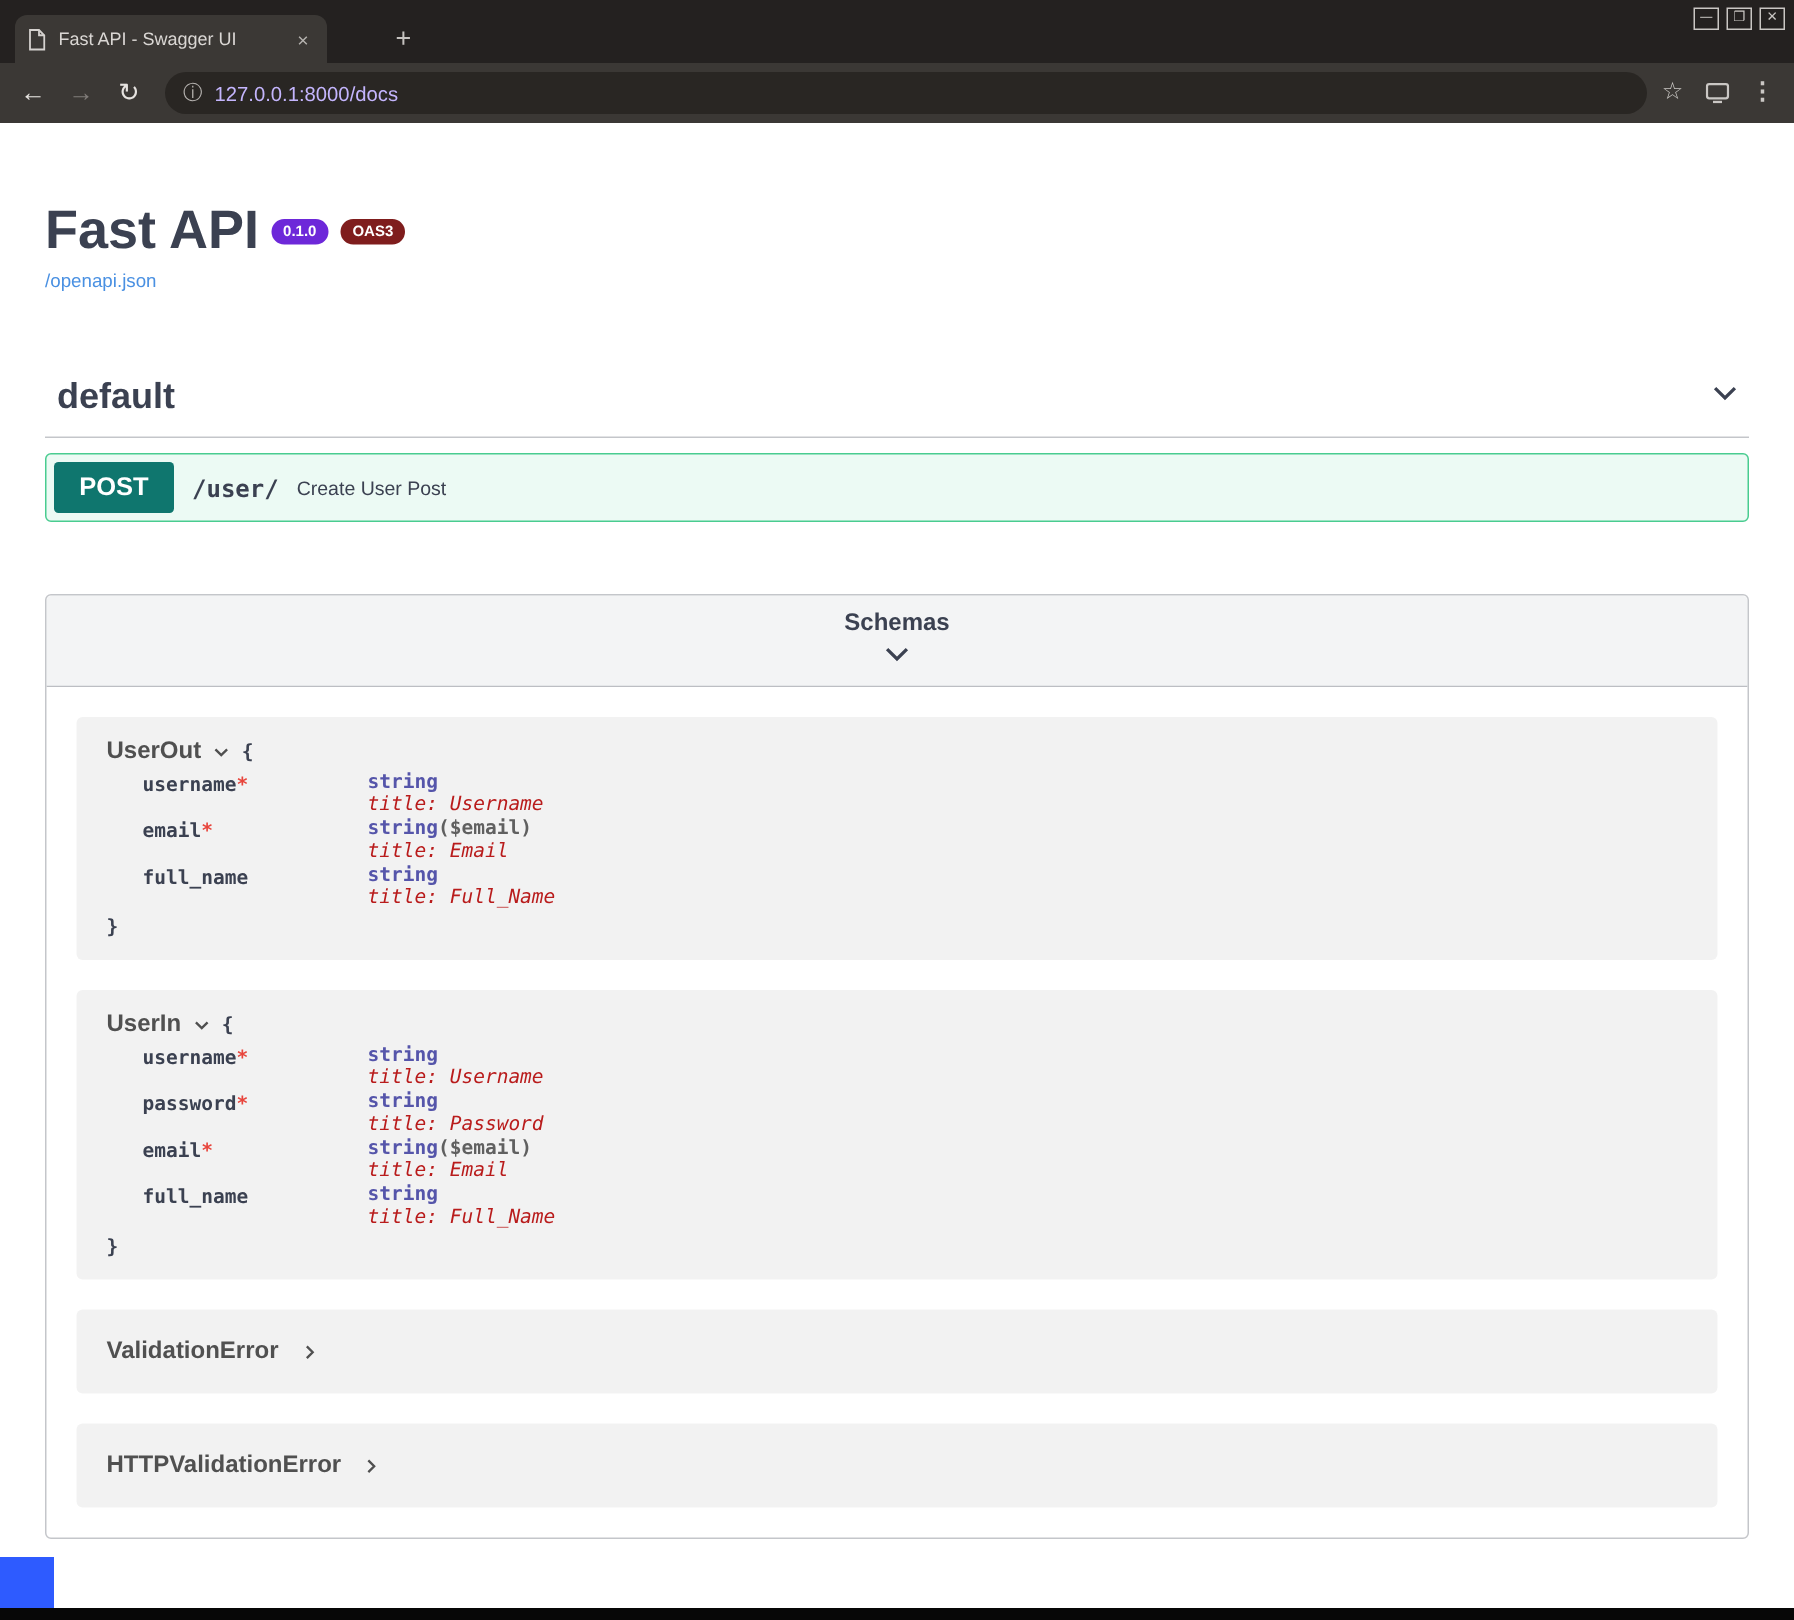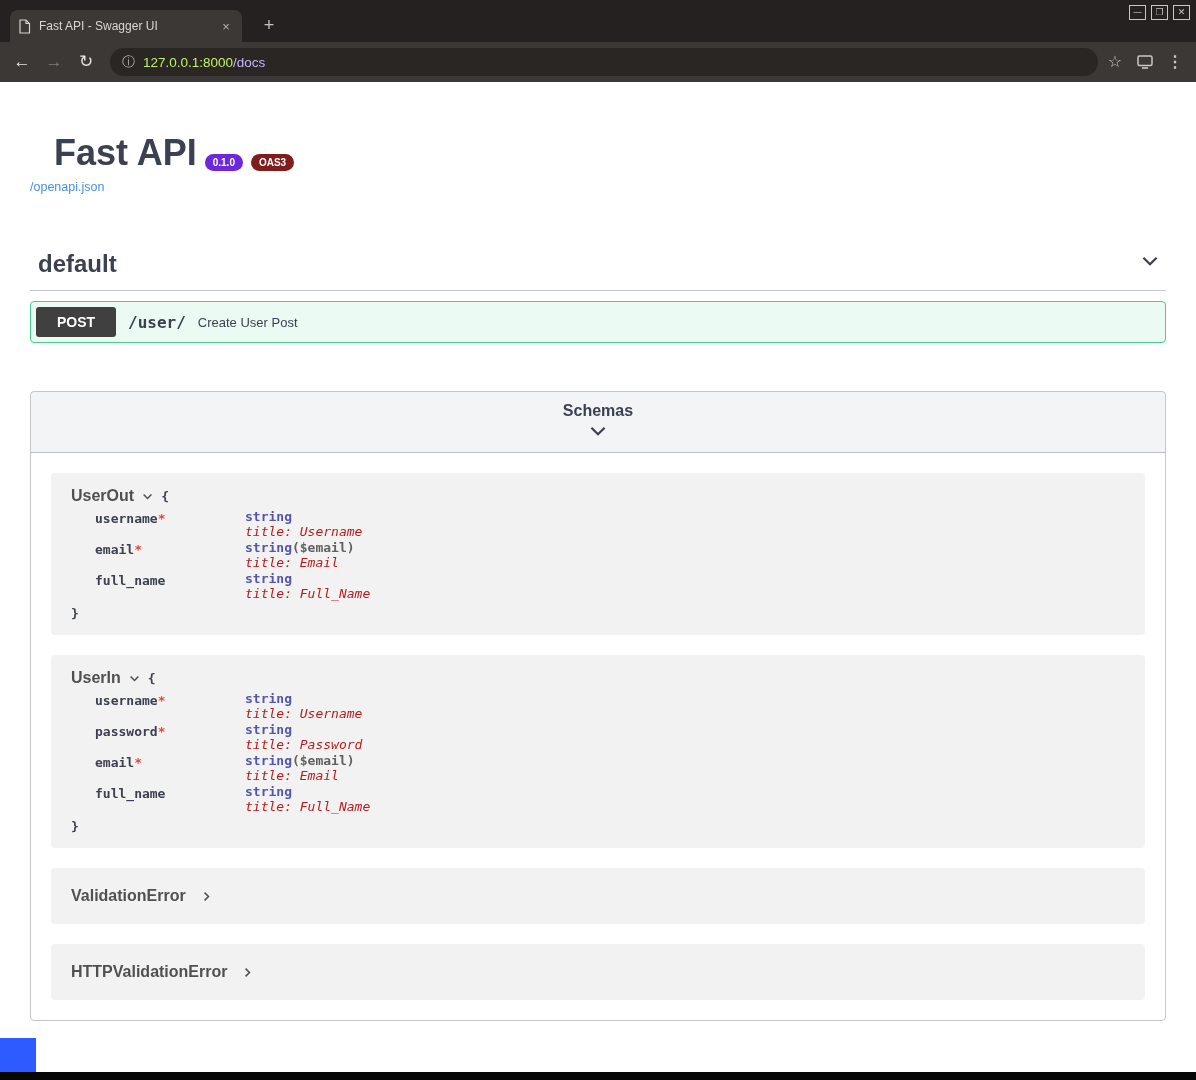--- a/index.html
+++ b/index.html
@@ -12,63 +12,63 @@
   }
   
   .frame { position:relative; height:42px; background:#242120; }
   .win-controls { position:absolute; top:5px; right:6px; display:flex; gap:5px; }
   .win-btn {
     width:17px; height:15px; border:1px solid #c9c6c3; color:#c9c6c3;
     font-size:9px; line-height:13px; text-align:center; background:transparent;
     font-family:"DejaVu Sans", sans-serif; cursor:default;
   }
   .tab {
-    position:absolute; left:10px; top:10px; width:232px; height:32px;
+    position:absolute; left:10px; top:10px; width:208px; height:32px;
     background:#3b3835; border-radius:8px 8px 0 0;
     display:flex; align-items:center; padding:0 8px; gap:8px;
   }
   .tab-title { color:#dad7d4; font-size:12px; flex:1; white-space:nowrap; overflow:hidden; }
   .tab-close { color:#b5b2af; font-size:13px; width:16px; text-align:center; }
   .new-tab { position:absolute; left:256px; top:12px; color:#c5c2bf; font-size:18px; width:26px; height:26px; text-align:center; line-height:26px; }
   
   .toolbar { height:40px; background:#3b3835; display:flex; align-items:center; padding:0 8px; gap:4px; }
   .nav-icon { width:28px; height:28px; text-align:center; line-height:28px; font-size:17px; color:#e6e3e0; }
   .nav-icon.disabled { color:#807c79; }
   .omnibox {
     flex:1; height:28px; margin-left:6px; background:#292623; border-radius:14px;
     display:flex; align-items:center; padding:0 12px; gap:8px;
   }
   .info-glyph { color:#b5b2af; font-size:13px; }
   .url { font-size:13.5px; white-space:nowrap; }
-  .url-host { color:#bef264; }
+  .url-host { color:#c4b5fd; }
   .url-path { color:#c4b5fd; }
   .right-icon { width:26px; height:28px; text-align:center; line-height:28px; font-size:16px; color:#cac7c4; }
   .menu-dots { font-weight:bold; }
   .ext-icon { display:flex; align-items:center; justify-content:center; }
   
   .page { background:#fff; padding:53px 30px 0 30px; color:#3b4151; }
-  .info-title { display:flex; align-items:flex-end;margin-left:24px; }
+  .info-title { display:flex; align-items:center; }
   .api-title { font-size:36px; font-weight:bold; color:#3b4151; line-height:1; }
   .badge { color:#fff; font-size:10px; font-weight:bold; padding:3px 8px; border-radius:57px; margin-left:8px; margin-top:2px; }
   .badge-version { background:#6d28d9; }
   .badge-oas { background:#7f1d1d; }
   .spec-link { display:inline-block; margin-top:9px; color:#4990e2; font-size:12.5px; text-decoration:none; }
   
   .opblock-tag {
     margin-top:55px; display:flex; justify-content:space-between; align-items:flex-start;
     padding:0 5px 12px 8px; border-bottom:1px solid rgba(59,65,81,.3);
   }
   .opblock-tag h3 { font-size:24px; font-weight:bold; color:#3b4151; }
   
   .opblock {
     margin-top:10px; border:1px solid #49cc90; background:rgba(73,204,144,.1);
     border-radius:4px; padding:5px; display:flex; align-items:center;
   }
   .method-badge {
-    background:#404040; color:#fff; font-weight:bold; font-size:14px;
+    background:#0f766e; color:#fff; font-weight:bold; font-size:17px;
     min-width:80px; padding:7px 15px; text-align:center; border-radius:3px;
   }
   .op-path { margin-left:12px; font-family:"DejaVu Sans Mono", monospace; font-size:16px; font-weight:600; color:#3b4151; }
   .op-summary { margin-left:12px; font-size:13px; color:#3b4151; }
   
   .models { margin-top:48px; border:1px solid rgba(59,65,81,.3); border-radius:4px; }
   .models-header {
     display:flex; justify-content:space-between; align-items:center;
     padding:10px 12px; background:rgba(59,65,81,.06);
     border-bottom:1px solid rgba(59,65,81,.3); border-radius:4px 4px 0 0;flex-direction:column;

